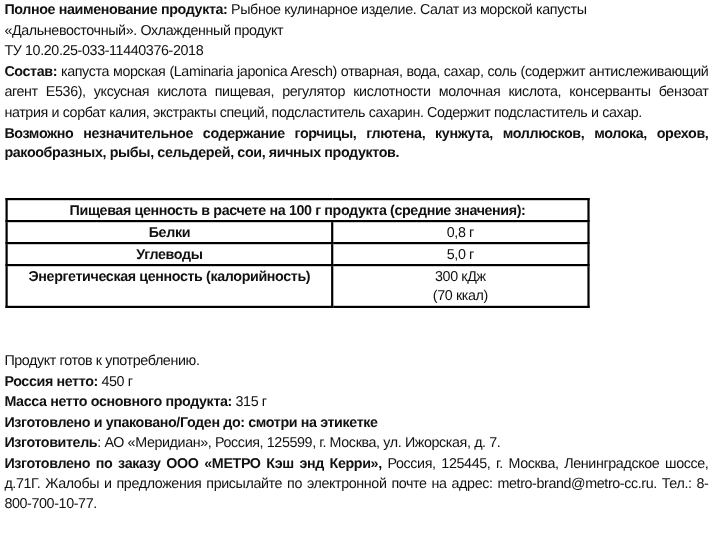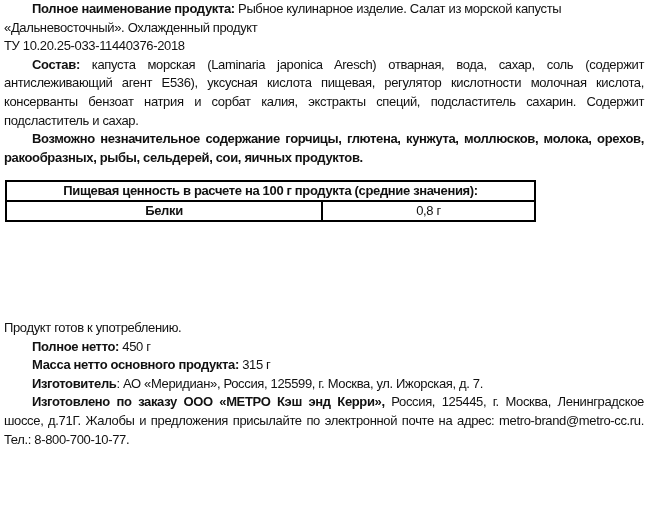--- a/index.html
+++ b/index.html
@@ -4,27 +4,27 @@
 <style>
   html, body { margin: 0; padding: 0; background: #ffffff; }
   body {
     width: 647px; height: 507px; overflow: hidden; position: relative;
     font-family: "Liberation Sans", sans-serif; color: #111;
     font-size: 13px; line-height: 18.6px;
   }
   .doc { position: absolute; left: 4px; top: 0; width: 640px; }
   .p { margin: 0; white-space: normal; letter-spacing: -0.35px; }
   .just { text-align: justify; text-align-last: left; }
-  b { font-weight: bold; margin-left: 28px; }
+  b { font-weight: bold; }
   table.nutr {
     position: absolute; left: 5px; top: 180px; width: 531px;
     border-collapse: collapse; font-size: 13px; letter-spacing: -0.35px;
   }
   table.nutr td, table.nutr th {
-    border: 2px solid #000; text-align: center; padding: 0 12px;
+    border: 2px solid #000; text-align: center; padding: 0 2px;
     height: 16px; line-height: 18px;
   }
   table.nutr th { font-weight: bold; }
   table.nutr td.lbl { font-weight: bold; width: 290px; vertical-align: top; }
   table.nutr td.val { vertical-align: top; }
   .block2 { position: absolute; left: 4px; top: 319px; width: 640px; }
 </style>
 </head>
 <body>
 
@@ -41,30 +41,42 @@
 
 <table class="nutr">
   <tbody>
       <tr>
     <th colspan="2">Пищевая ценность в расчете на 100 г продукта (средние значения):</th>
   </tr>
   <tr>
     <td class="lbl">Белки</td>
     <td class="val">0,8 г</td>
   </tr>
+  <tr>
+    <td class="lbl">Углеводы</td>
+    <td class="val">5,0 г</td>
+  </tr>
+  <tr>
+    <td class="lbl">Энергетическая ценность (калорийность)</td>
+    <td class="val">
+      <div>300 кДж</div>
+      <div>(70 ккал)</div>
+    </td>
+  </tr>
 </tbody>
   </table>
 
 <div class="block2">
   <p class="p">Продукт готов к употреблению.</p>
   <p class="p">
-    <b>Полное нетто:</b><span> 450 г</span>
+    <b>Россия нетто:</b><span> 450 г</span>
   </p>
   <p class="p">
     <b>Масса нетто основного продукта:</b><span> 315 г</span>
   </p>
+  <p class="p"><b>Изготовлено и упаковано/Годен до: смотри на этикетке</b></p>
   <p class="p">
     <b>Изготовитель</b><span>: АО «Меридиан», Россия, 125599, г. Москва, ул. Ижорская, д. 7.</span>
   </p>
   <p class="p just">
     <b>Изготовлено по заказу ООО «МЕТРО Кэш энд Керри»,</b><span> Россия, 125445, г. Москва, Ленинградское шоссе, д.71Г. Жалобы и предложения присылайте по электронной почте на адрес: metro-brand@metro-cc.ru. Тел.: 8-800-700-10-77.</span>
   </p>
 </div>
 
 </body></html>

